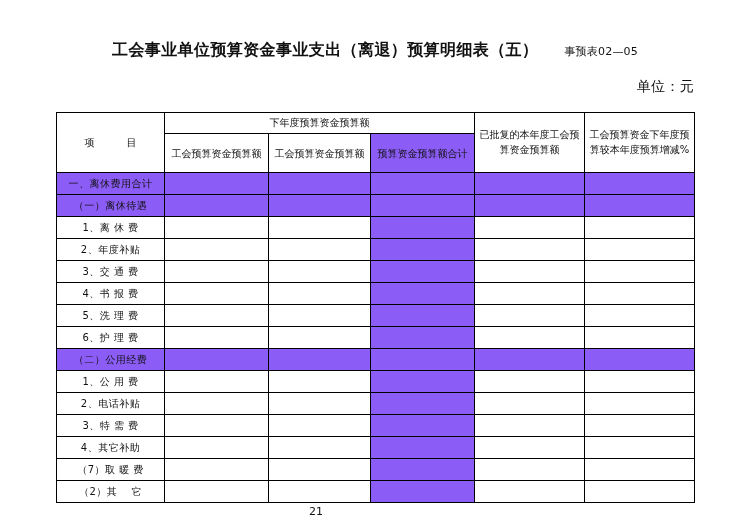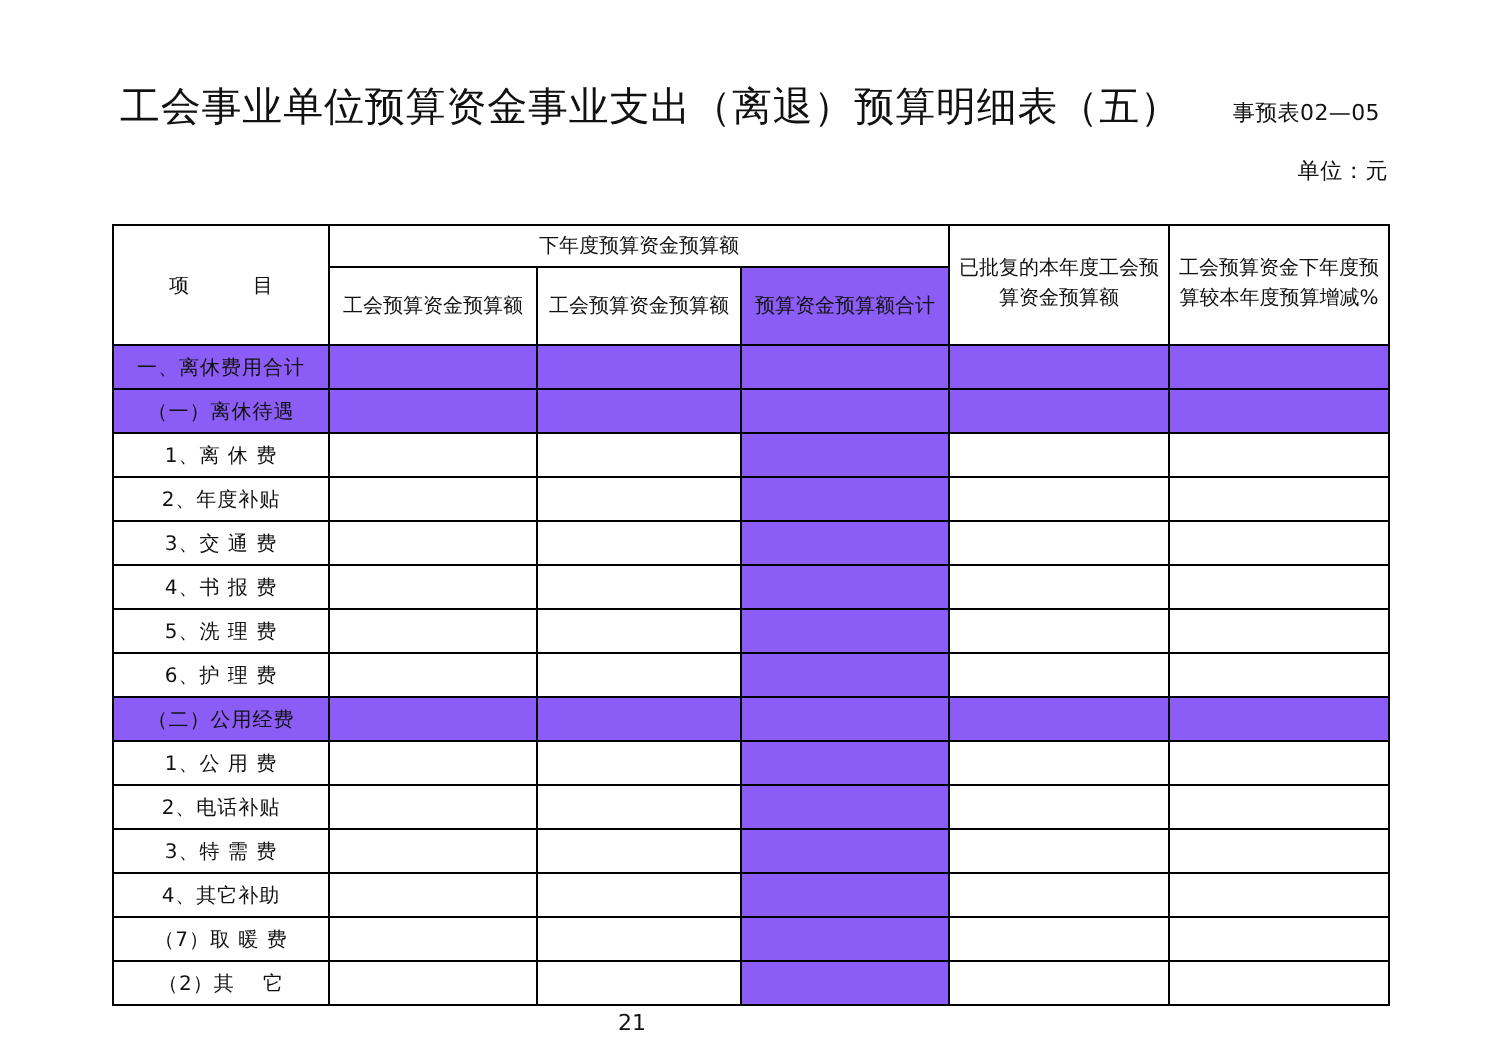--- a/index.html
+++ b/index.html
@@ -23,35 +23,35 @@
   }
   .title-row {
     position: absolute;
     top: 40px;
     left: 0;
     width: 750px;
     text-align: center;
     white-space: nowrap;
   }
   .doc-title {
-    font-size: 20px;
-    font-weight: normal;
+    font-size: 16px;
+    font-weight: bold;
     letter-spacing: 0.4px;
   }
   .form-code {
     font-size: 11px;
     margin-left: 26px;
     font-weight: normal;
     letter-spacing: 0.2px;
   }
   .unit-line {
     position: absolute;
     top: 78px;
     right: 56px;
-    font-size: 11px;
+    font-size: 14px;
     letter-spacing: 0.3px;
   }
   table.budget {
     position: absolute;
     top: 112px;
     left: 56px;
     width: 638px;
     border-collapse: collapse;
     table-layout: fixed;
   }

